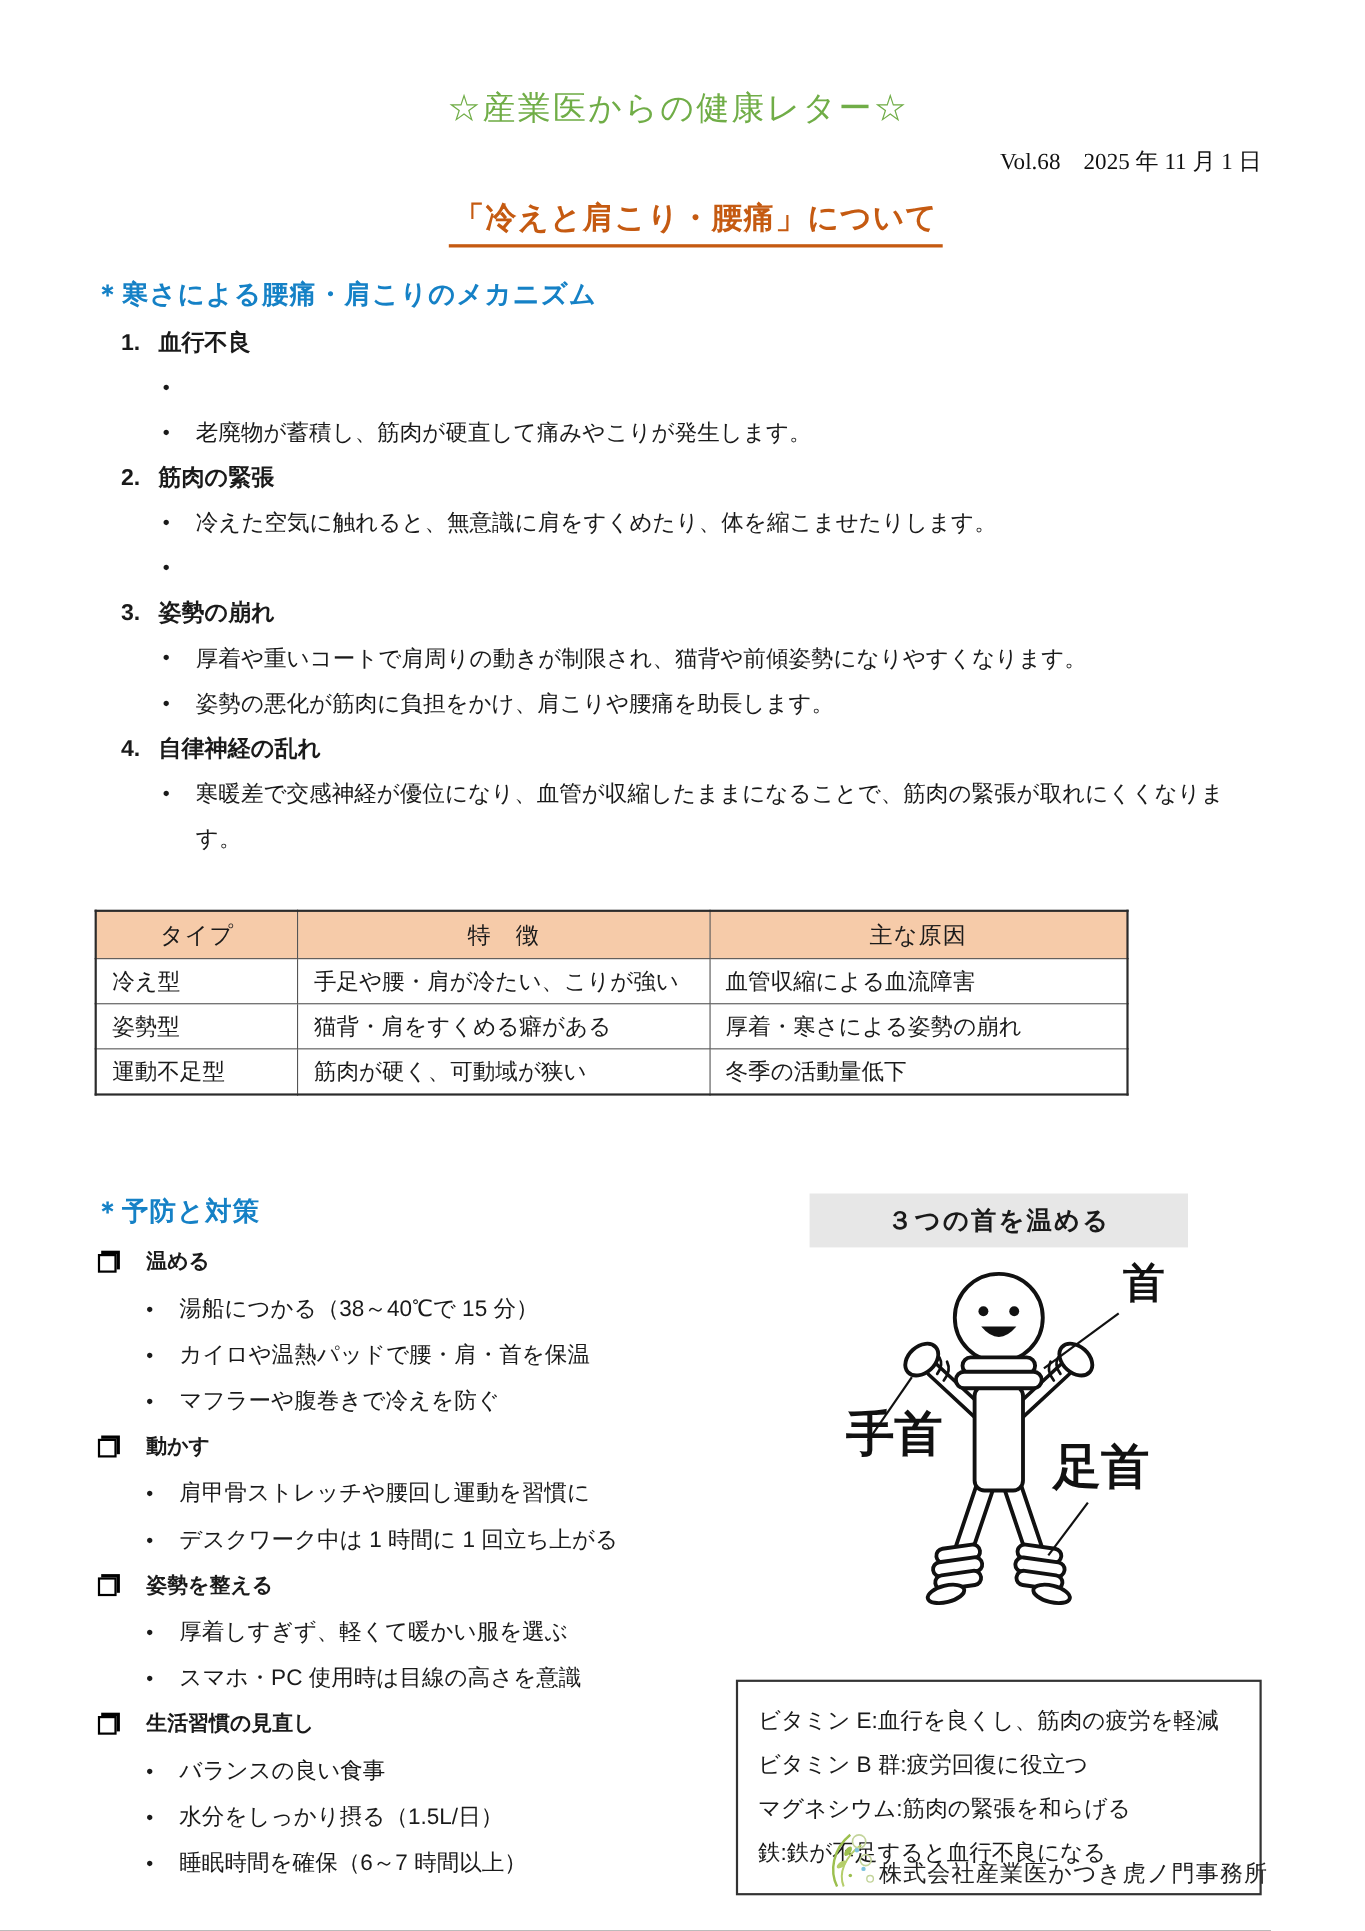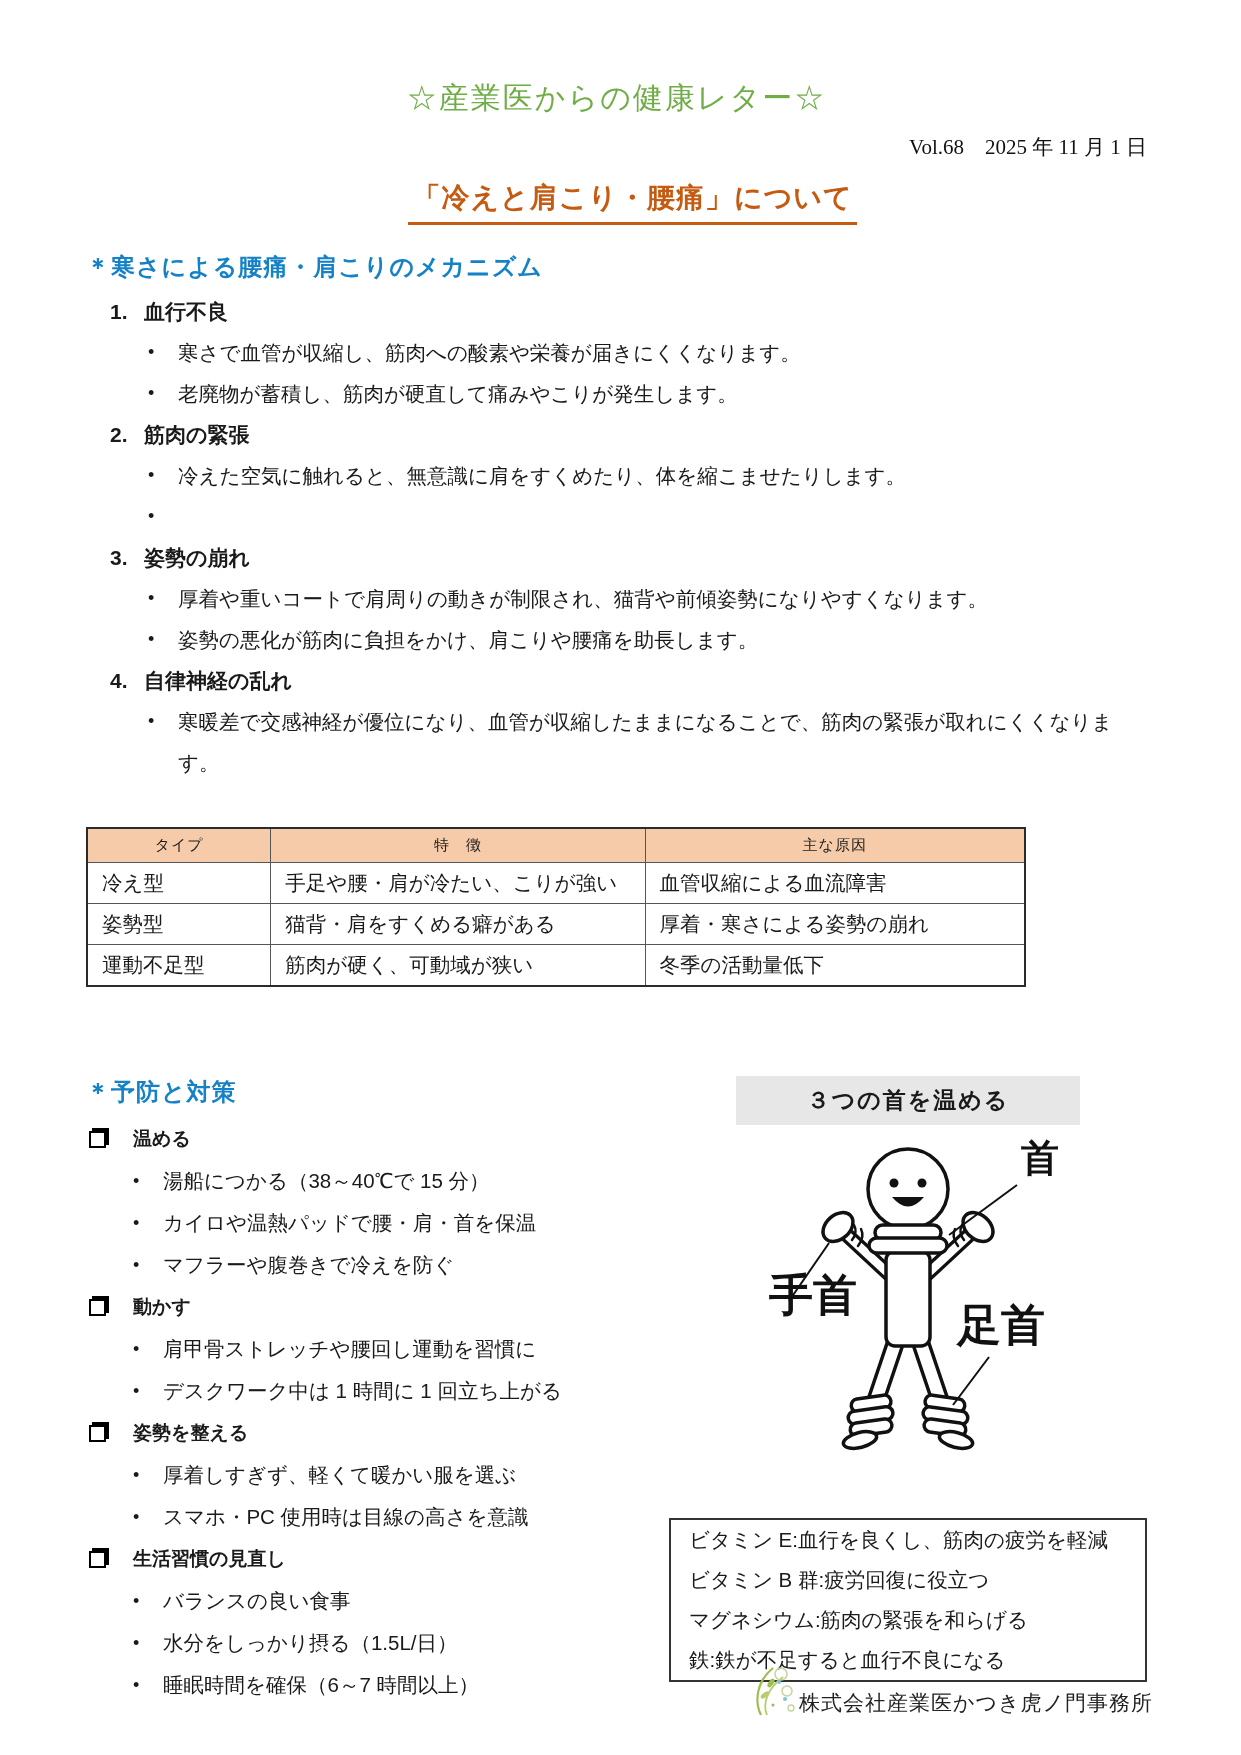--- a/index.html
+++ b/index.html
@@ -30,21 +30,21 @@
   .row.num-title{font-weight:700;font-size:21px;padding-left:24px;display:flex;}
   .row.num-title .num{flex:0 0 34px;}
   .row.b{display:flex;padding-left:62px;}
   .row.b .dot{flex:0 0 30px;font-size:18px;}
   
   table.types{
     border-collapse:collapse;width:940px;margin-top:44px;
     border:2px solid #2b2b2b;table-layout:fixed;
   }
   table.types th{
-    background:#F6CBA9;font-weight:400;font-size:15px;text-align:center;
+    background:#F6CBA9;font-weight:400;font-size:21px;text-align:center;
     border:1px solid #555;padding:7px 10px;letter-spacing:1px;
   }
   table.types td{
     border:1px solid #555;font-size:20.5px;padding:6px 14px;background:#fff;
   }
   
   .lower{display:flex;margin-top:89px;}
   .left-col{flex:0 0 565px;}
   .right-col{flex:1;padding-left:18px;}
   .check-list{margin-top:10px;}
@@ -62,21 +62,21 @@
     font-size:23px;font-weight:700;padding:9px 12px;letter-spacing:2px;
   }
   .figure{position:relative;height:345px;margin-top:6px;}
   .figure svg{position:absolute;inset:0;}
   .fig-label{position:absolute;font-weight:700;color:#111;line-height:1;}
   .lbl-neck{left:352px;top:8px;font-size:38px;}
   .lbl-wrist{left:100px;top:142px;font-size:44px;}
   .lbl-ankle{left:288px;top:172px;font-size:44px;}
   
   .nutrients{
-    border:2px solid #333;margin-top:42px;padding:0 18px;line-height:40px;
+    border:2px solid #333;margin-top:42px;padding:16px 18px;line-height:40px;
     font-size:20.5px;
   }
   
   .footer{
     position:absolute;right:88px;bottom:38px;display:flex;align-items:flex-end;
   }
   .footer .company{
     font-family:"Liberation Serif",serif;font-size:21px;color:#222;
     letter-spacing:1px;margin-left:2px;
   }
@@ -94,21 +94,20 @@
 
   <div class="blue-heading">＊寒さによる腰痛・肩こりのメカニズム</div>
 
   <div class="mech">
     <div class="row num-title">
       <span class="num">1.</span>
       <span>血行不良</span>
     </div>
     <div class="row b">
         <span class="dot">•</span>
-        <span>寒さで血管が収縮し、筋肉への酸素や栄養が届きにくくなります。</span>
       </div>
     <div class="row b">
         <span class="dot">•</span>
         <span>老廃物が蓄積し、筋肉が硬直して痛みやこりが発生します。</span>
       </div>
 
     <div class="row num-title">
       <span class="num">2.</span>
       <span>筋肉の緊張</span>
     </div>

